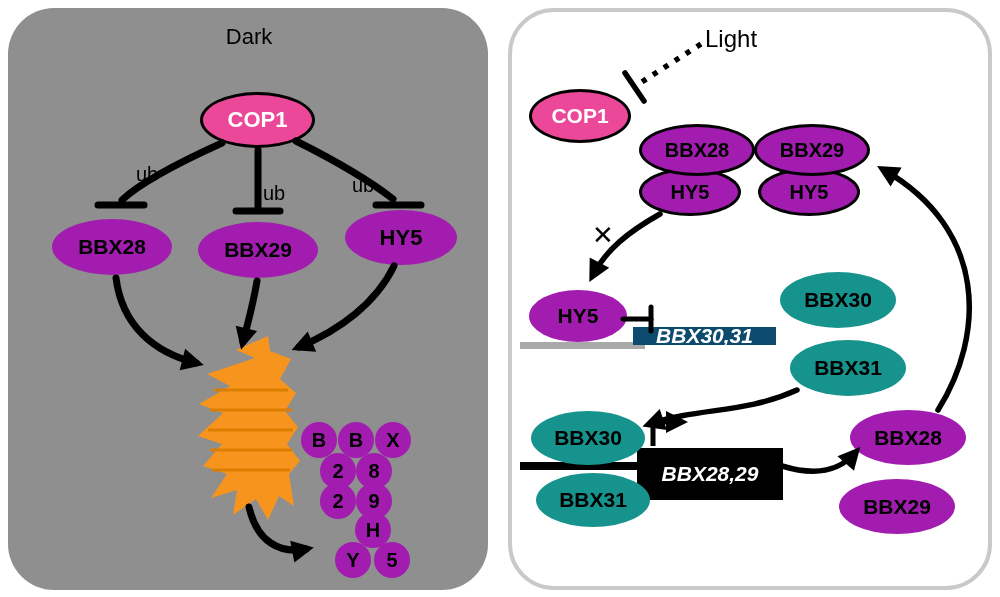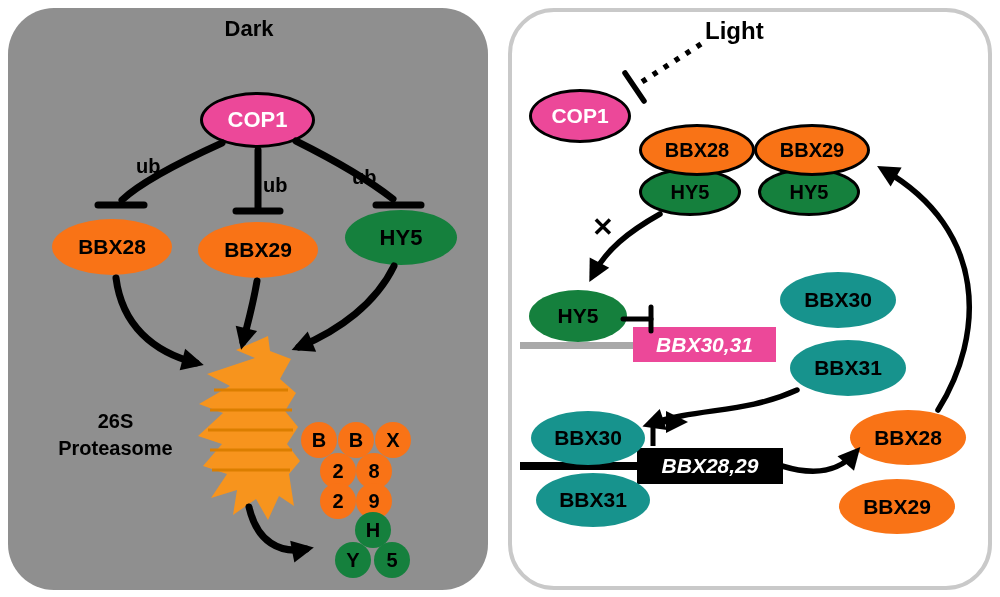--- a/index.html
+++ b/index.html
@@ -4,26 +4,26 @@
 <style>
   html,body { margin:0; padding:0; background:#fff; }
   .stage { position:relative; width:1000px; height:597px; background:#fff;
            font-family:"Liberation Sans", sans-serif; overflow:hidden; }
   .panel { position:absolute; border-radius:46px; box-sizing:border-box; }
   .dark-panel  { left:8px;  top:8px; width:480px; height:582px; background:#8F8F8F; }
   .light-panel { left:508px; top:8px; width:484px; height:582px; background:#FFFFFF;
                  border:4px solid #C9C9C9; }
   .ellipse { position:absolute; border-radius:50%; display:flex; align-items:center;
              justify-content:center; font-weight:bold; box-sizing:border-box; z-index:2; }
-  .gold { background:#f97316; color:#000; }
-  .pink { background:#15803d; color:#000; }
+  .gold { background:#a21caf; color:#000; }
+  .pink { background:#a21caf; color:#000; }
   .red  { background:#ec4899; color:#fff; border:3px solid #000; }
   .teal { background:#17938D; color:#000;text-align:right; }
   .outlined { border:3px solid #000; }
-  .label { position:absolute; font-weight:bold; color:#000; z-index:3; }
+  .label { position:absolute; font-weight:normal; color:#000; z-index:3;margin-top:8px; }
   .genebar { position:absolute; z-index:1; }
   .genebox { position:absolute; z-index:1; display:flex; align-items:center;
              justify-content:center; font-weight:bold; font-style:italic; color:#fff; }
   .frag { position:absolute; width:36px; height:36px; border-radius:50%; display:flex;
           align-items:center; justify-content:center; font-weight:bold; font-size:20px; z-index:2; }
   svg.arrows { position:absolute; left:0; top:0; z-index:6; pointer-events:none; }
 </style>
 </head>
 <body>
 
@@ -37,24 +37,20 @@
   <div class="ellipse red" style="left:200px; top:92px; width:115px; height:56px; font-size:22px;">COP1</div>
 
   <span class="label" style="left:136px; top:155px; font-size:20px;">ub</span>
   <span class="label" style="left:263px; top:174px; font-size:20px;">ub</span>
   <span class="label" style="left:352px; top:166px; font-size:20px;">ub</span>
 
   <div class="ellipse gold" style="left:52px; top:219px; width:120px; height:56px; font-size:21px;">BBX28</div>
   <div class="ellipse gold" style="left:198px; top:222px; width:120px; height:56px; font-size:21px;">BBX29</div>
   <div class="ellipse pink" style="left:345px; top:210px; width:112px; height:55px; font-size:22px;">HY5</div>
 
-  <div class="label" style="left:28px; top:408px; width:175px; text-align:center; font-size:20px; line-height:1.35;">
-    <div>26S</div>
-    <div>Proteasome</div>
-  </div>
 
   <div class="frag gold" style="left:301px; top:422px;">B</div>
   <div class="frag gold" style="left:338px; top:422px;">B</div>
   <div class="frag gold" style="left:375px; top:422px;">X</div>
   <div class="frag gold" style="left:320px; top:453px;">2</div>
   <div class="frag gold" style="left:356px; top:453px;">8</div>
   <div class="frag gold" style="left:320px; top:483px;">2</div>
   <div class="frag gold" style="left:356px; top:483px;">9</div>
   <div class="frag pink" style="left:355px; top:512px;">H</div>
   <div class="frag pink" style="left:335px; top:542px;">Y</div>
@@ -68,29 +64,29 @@
   <div class="ellipse gold outlined" style="left:639px; top:124px; width:116px; height:52px; font-size:20px; z-index:3;">BBX28</div>
 
   <div class="ellipse pink outlined" style="left:758px; top:168px; width:102px; height:48px; font-size:20px; z-index:2;">HY5</div>
   <div class="ellipse gold outlined" style="left:754px; top:124px; width:116px; height:52px; font-size:20px; z-index:3;">BBX29</div>
 
   <span class="label" style="left:592px; top:212px; font-size:26px;">✕</span>
 
   <div class="ellipse pink" style="left:529px; top:290px; width:98px; height:52px; font-size:21px;">HY5</div>
 
   <div class="genebar" style="left:520px; top:342px; width:125px; height:7px; background:#A9A9A9;"></div>
-  <div class="genebox" style="left:633px; top:327px; width:143px; height:35px; background:#ec4899; font-size:21px;">
+  <div class="genebox" style="left:633px; top:327px; width:143px; height:18px; background:#0c4a6e; font-size:21px;">
     <span>BBX30,31</span>
   </div>
 
   <div class="ellipse teal" style="left:780px; top:272px; width:116px; height:56px; font-size:21px;">BBX30</div>
   <div class="ellipse teal" style="left:790px; top:340px; width:116px; height:56px; font-size:21px;">BBX31</div>
 
   <div class="genebar" style="left:520px; top:462px; width:263px; height:8px; background:#000;"></div>
-  <div class="genebox" style="left:637px; top:448px; width:146px; height:36px; background:#000; font-size:21px;">
+  <div class="genebox" style="left:637px; top:448px; width:146px; height:52px; background:#000; font-size:21px;">
     <span>BBX28,29</span>
   </div>
 
   <div class="ellipse teal" style="left:531px; top:411px; width:114px; height:54px; font-size:21px;">BBX30</div>
   <div class="ellipse teal" style="left:536px; top:473px; width:114px; height:54px; font-size:21px;">BBX31</div>
 
   <div class="ellipse gold" style="left:850px; top:410px; width:116px; height:55px; font-size:21px;">BBX28</div>
   <div class="ellipse gold" style="left:839px; top:479px; width:116px; height:55px; font-size:21px;">BBX29</div>
 
   <svg class="arrows" width="1000" height="597" viewBox="0 0 1000 597">

